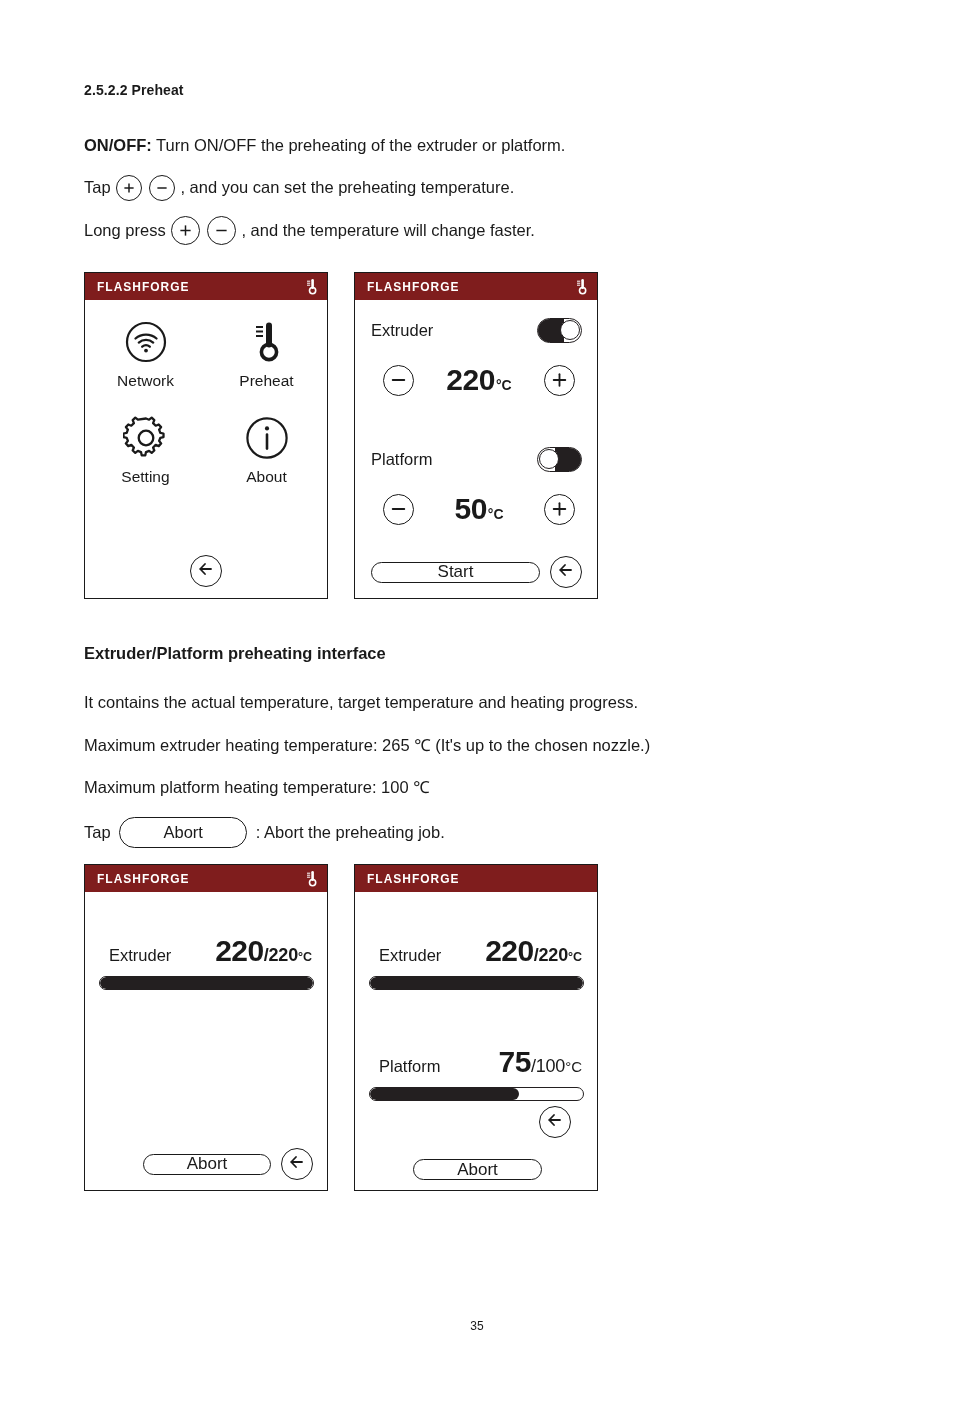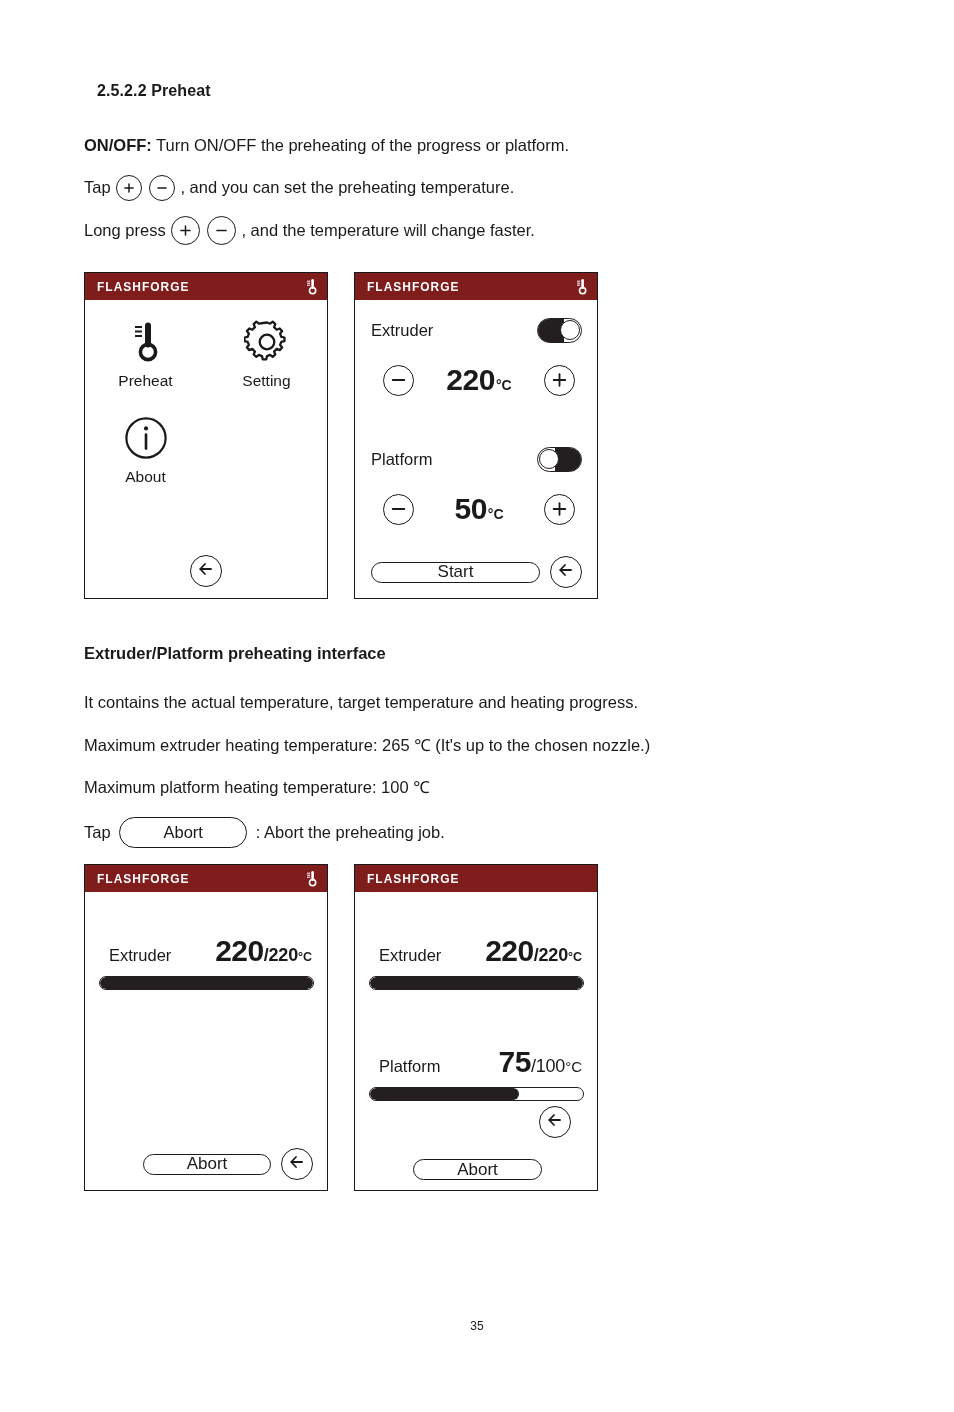--- a/index.html
+++ b/index.html
@@ -18,25 +18,24 @@
   .page {
     position: absolute;
     left: 0; top: 0;
     width: 954px; height: 1412px;
   }
 
   
   .section-title {
     position: absolute;
     left: 84px; top: 82px;
-    font-size: 16px;
+    font-size: 14px;
     font-weight: bold;
     letter-spacing: 0.1px;
     color: #1a1a1a;
-    margin-left: 13px;
   }
 
   .para {
     position: absolute;
     left: 84px;
     font-size: 16.5px;
     color: #1a1a1a;
     white-space: nowrap;
     line-height: 1.3;
   }
@@ -351,21 +350,21 @@
 
   svg { shape-rendering: geometricPrecision; }
 </style>
 </head>
 <body>
 
 <div class="page">
 
   <div class="section-title">2.5.2.2 Preheat</div>
 
-  <div class="para bold-lead p-onoff"><b>ON/OFF:</b><span> Turn ON/OFF the preheating of the progress or platform.</span></div>
+  <div class="para bold-lead p-onoff"><b>ON/OFF:</b><span> Turn ON/OFF the preheating of the extruder or platform.</span></div>
 
   <div class="para p-tap">
     <span>Tap</span>
     <span class="inline-circ">
       <svg width="26" height="26" viewBox="0 0 26 26">
           <line x1="8" y1="13" x2="18" y2="13" stroke="#1a1a1a" stroke-width="1.6"></line>
           <line x1="13" y1="8" x2="13" y2="18" stroke="#1a1a1a" stroke-width="1.6"></line>
         </svg>
     </span>
     <span class="inline-circ">
@@ -401,20 +400,32 @@
           <line x1="2" y1="5.2" x2="5.2" y2="5.2" stroke="#fff" stroke-width="1"></line>
           <line x1="2" y1="7.2" x2="5.2" y2="7.2" stroke="#fff" stroke-width="1"></line>
           <path d="M7.6 2.2 v7.6" stroke="#fff" stroke-width="2.6" stroke-linecap="round" fill="none"></path>
           <circle cx="7.6" cy="12.6" r="3.1" fill="none" stroke="#fff" stroke-width="1.6"></circle>
         </svg>
       </span>
     </div>
     <div class="screen-body">
       <div class="menu-grid">
 
+        <div class="menu-cell">
+          <div class="menu-icon">
+            <svg width="42" height="42" viewBox="0 0 42 42">
+              <circle cx="21" cy="21" r="19" fill="none" stroke="#1a1a1a" stroke-width="2.2"></circle>
+              <path d="M10.5 17.5 a16 16 0 0 1 21 0" fill="none" stroke="#1a1a1a" stroke-width="2.3" stroke-linecap="round"></path>
+              <path d="M13.8 21.6 a11 11 0 0 1 14.4 0" fill="none" stroke="#1a1a1a" stroke-width="2.3" stroke-linecap="round"></path>
+              <path d="M17.2 25.7 a6 6 0 0 1 7.6 0" fill="none" stroke="#1a1a1a" stroke-width="2.3" stroke-linecap="round"></path>
+              <circle cx="21" cy="29.6" r="1.9" fill="#1a1a1a"></circle>
+            </svg>
+          </div>
+          <div class="menu-label">Network</div>
+        </div>
 
         <div class="menu-cell">
           <div class="menu-icon">
             <svg width="40" height="46" viewBox="0 0 40 46">
               <line x1="9" y1="8" x2="16" y2="8" stroke="#1a1a1a" stroke-width="2"></line>
               <line x1="9" y1="12.5" x2="16" y2="12.5" stroke="#1a1a1a" stroke-width="2"></line>
               <line x1="9" y1="17" x2="16" y2="17" stroke="#1a1a1a" stroke-width="2"></line>
               <path d="M22 6.5 v19" stroke="#1a1a1a" stroke-width="6" stroke-linecap="round" fill="none"></path>
               <circle cx="22" cy="33" r="7.6" fill="none" stroke="#1a1a1a" stroke-width="3.6"></circle>
             </svg>

